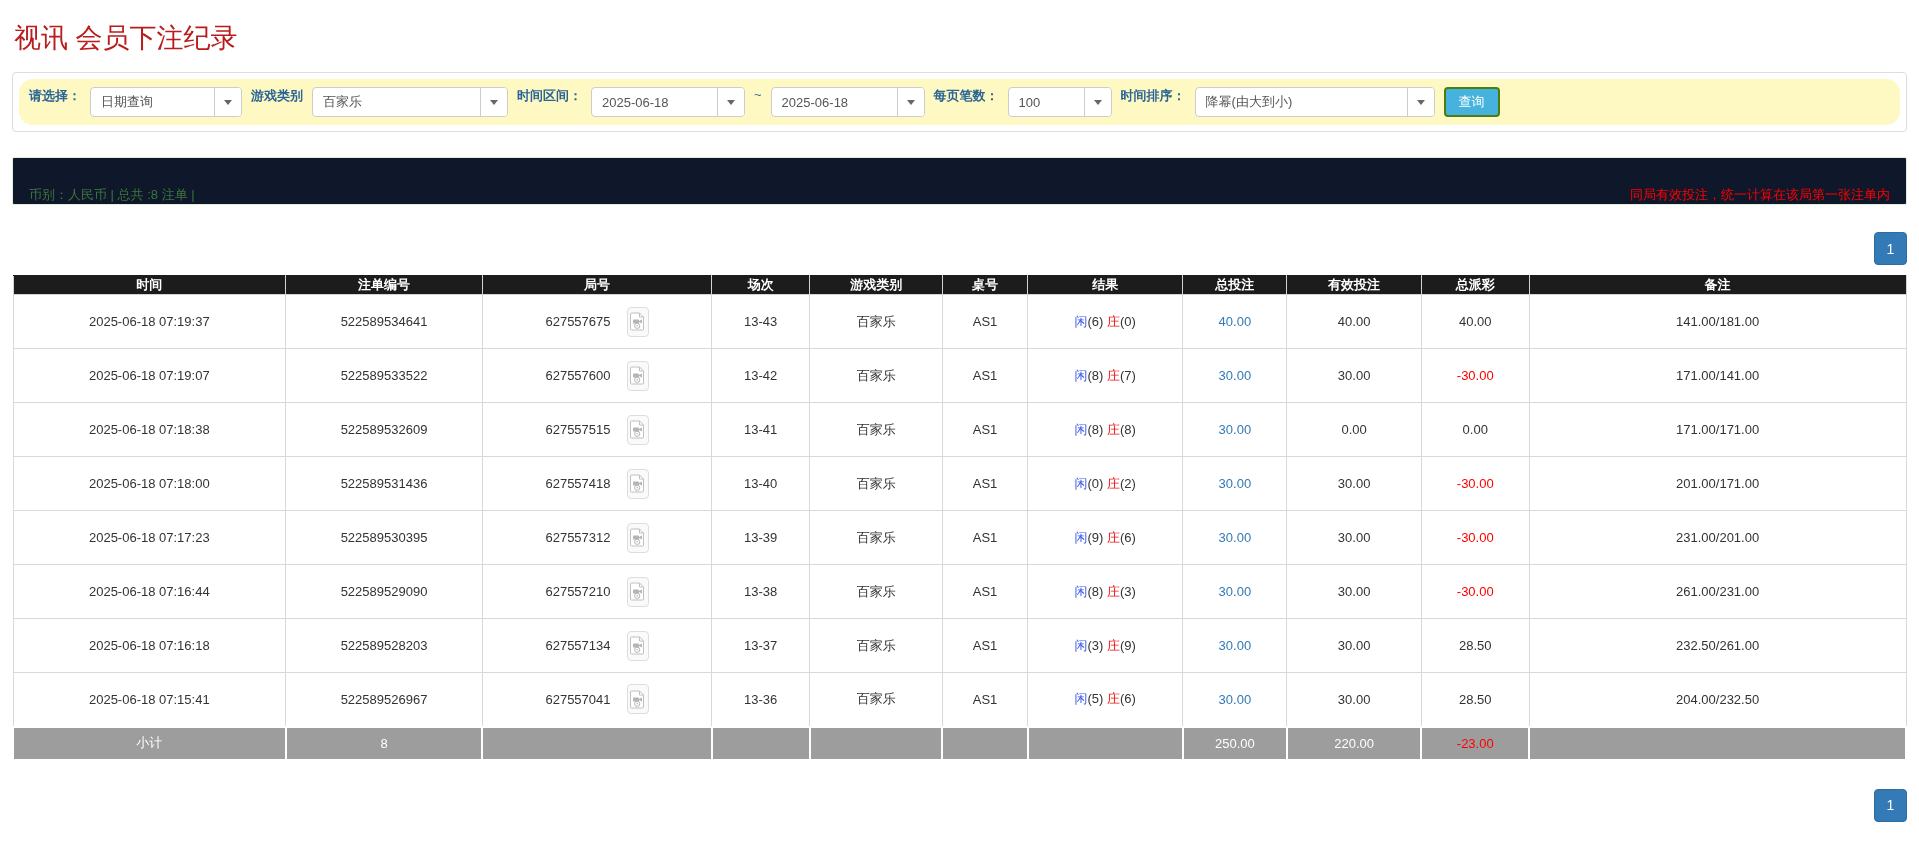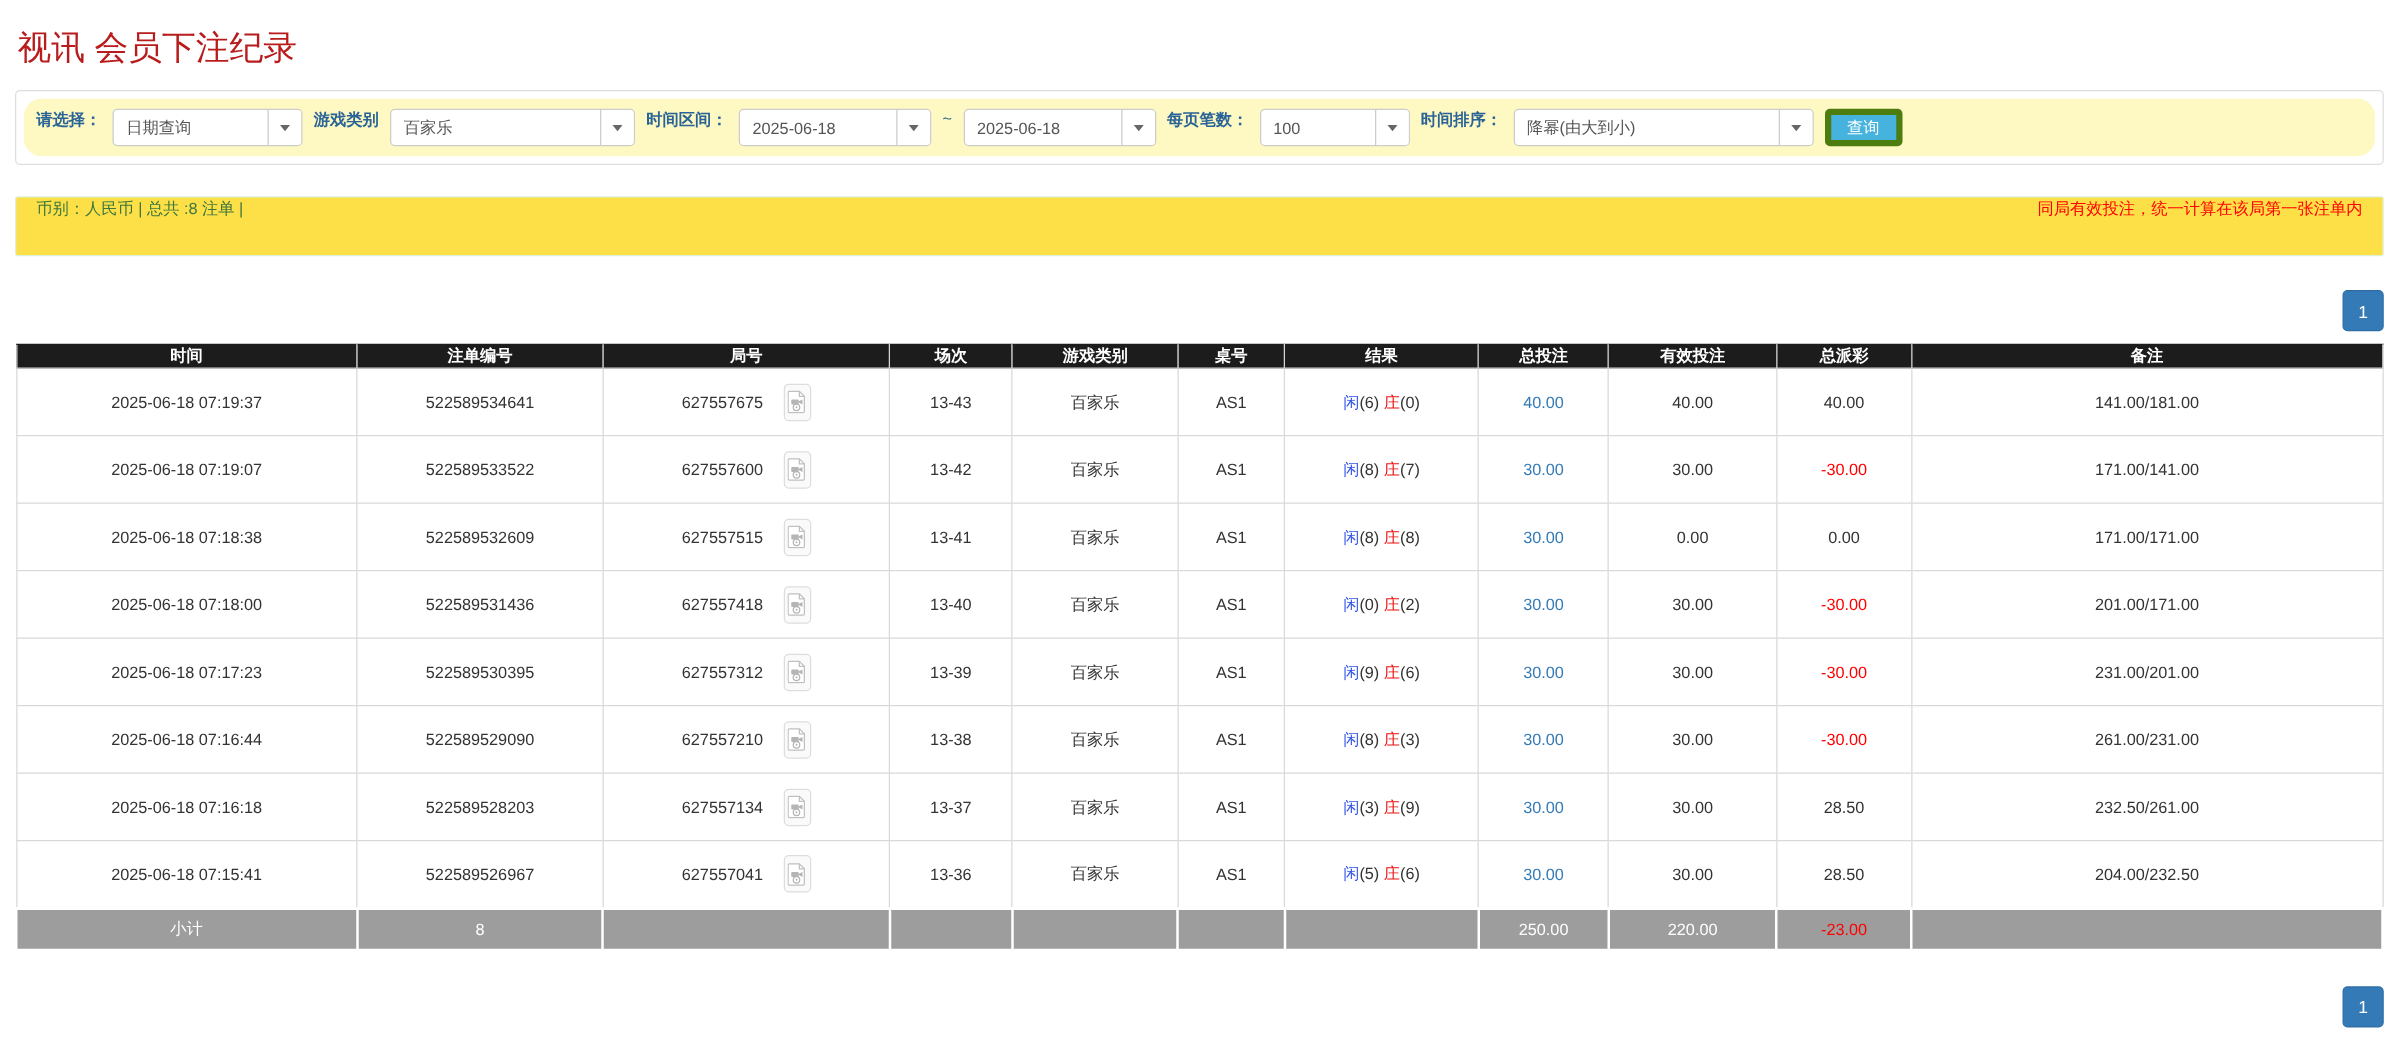--- a/index.html
+++ b/index.html
@@ -10,25 +10,25 @@
 
   
   .filter-panel { border:1px solid #ddd; border-radius:4px; background:#fff; padding:6px; margin-bottom:25px; }
   .filter-bar { background:#fef9c3; border-radius:14px; padding:8px 10px; display:flex; gap:9px; }
   .f-label { color:#2a6496; font-weight:bold; font-size:13px; white-space:nowrap; }
   .combo { background:#fff; border:1px solid #ccc; border-radius:4px; height:30px; display:flex; align-items:stretch; overflow:hidden; cursor:pointer; }
   .combo .val { flex:1; display:flex; align-items:center; padding:0 10px; font-size:13px; color:#555; white-space:nowrap; overflow:hidden; }
   .combo .caret-box { width:27px; border-left:1px solid #ccc; display:flex; align-items:center; justify-content:center; background:#fff; }
   .caret { width:0; height:0; border-left:4px solid transparent; border-right:4px solid transparent; border-top:5px solid #666; }
   .tilde { font-size:13px; color:#31708f; }
-  .btn-search { background:#45b3dd; border:5px solid #4d7c0f; color:#fff; font-size:13px; border-radius:4px; height:30px; padding:0 13px; cursor:pointer; }
+  .btn-search { background:#45b3dd; border:2px solid #4d7c0f; color:#fff; font-size:13px; border-radius:4px; height:30px; padding:0 13px; cursor:pointer; }
 
   
-  .alert-bar { background:#fde047; border:1px solid #dff0d8; border-radius:2px; height:48px;
-    display:flex; align-items:flex-start; justify-content:space-between; padding:0 16px; margin-bottom:27px; }
+  .alert-bar { background:#0f172a; border:1px solid #dff0d8; border-radius:2px; height:48px;
+    display:flex; align-items:flex-end; justify-content:space-between; padding:0 16px; margin-bottom:27px; }
   .alert-left { color:#3c763d; font-size:13px; }
   .alert-right { color:#ff0000; font-size:13px; }
 
   
   .pager-row { display:flex; justify-content:flex-end; margin-bottom:10px; }
   .page-btn { width:33px; height:33px; background:#337ab7; border:1px solid #2e6da4; border-radius:4px;
     color:#fff; font-size:14px; display:flex; align-items:center; justify-content:center; cursor:pointer; }
   .pager-bottom { margin-top:28px; }
 
   
@@ -80,21 +80,21 @@
       </div>
       <span class="tilde">~</span>
       <div class="combo" style="width:154px">
         <span class="val">2025-06-18</span>
         <span class="caret-box">
             <span class="caret"></span>
           </span>
       </div>
 
       <span class="f-label">每页笔数：</span>
-      <div class="combo" style="width:120px">
+      <div class="combo" style="width:104px">
         <span class="val">100</span>
         <span class="caret-box">
             <span class="caret"></span>
           </span>
       </div>
 
       <span class="f-label">时间排序：</span>
       <div class="combo" style="width:240px">
         <span class="val">降幂(由大到小)</span>
         <span class="caret-box">

